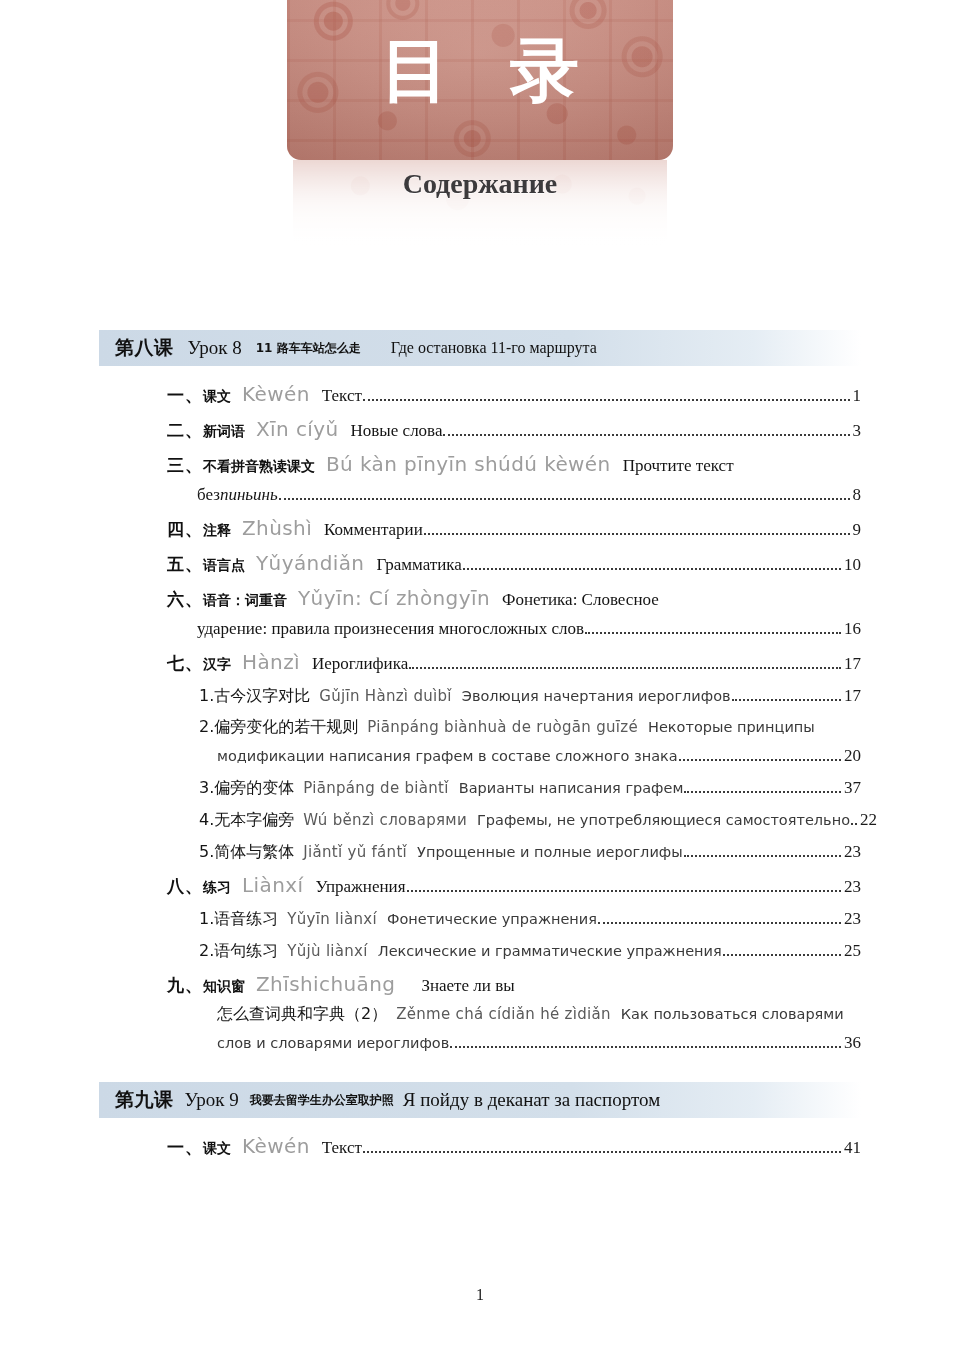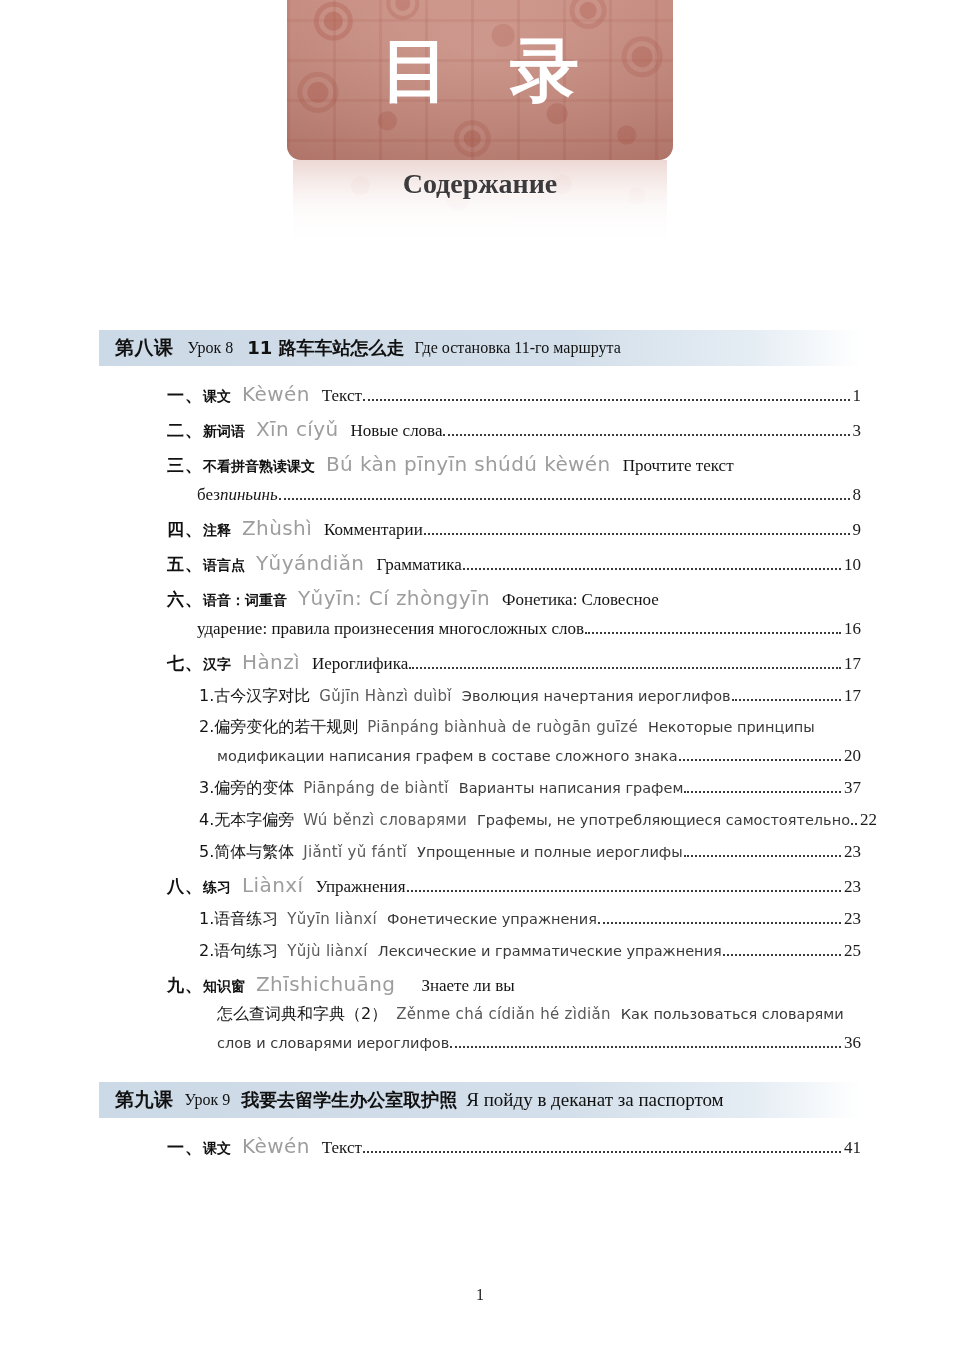--- a/index.html
+++ b/index.html
@@ -144,37 +144,37 @@
   }
   .lesson-bar .cn {
     font-family: "DejaVu Sans", sans-serif;
     font-weight: 700;
     font-size: 19px;
     color: #111;
     letter-spacing: .5px;
   }
   .lesson-bar .ru-lesson {
     font-family: "Liberation Serif", serif;
-    font-size: 16px;
+    font-size: 19px;
     color: #111;
     margin-left: 14px;
   }
   .lesson-bar .cn-title {
     font-family: "DejaVu Sans", sans-serif;
     font-weight: 700;
-    font-size: 18px;
+    font-size: 12px;
     color: #111;
     margin-left: 14px;
     text-align: center;
   }
   .lesson-bar .ru-title {
     font-family: "Liberation Serif", serif;
     font-size: 16px;
     color: #111;
-    margin-left: 10px;
+    margin-left: 30px;
   }
   #lesson-bar-9 .ru-title { font-size: 19px; margin-left: 9px; }
   #lesson-bar-9 .ru-lesson { margin-left: 11px; }
   #lesson-bar-9 .cn-title { margin-left: 11px; }
 
   .entries { padding: 4px 0 0 0; }
 
   .entry {
     margin: 0 auto;
     width: 762px;

